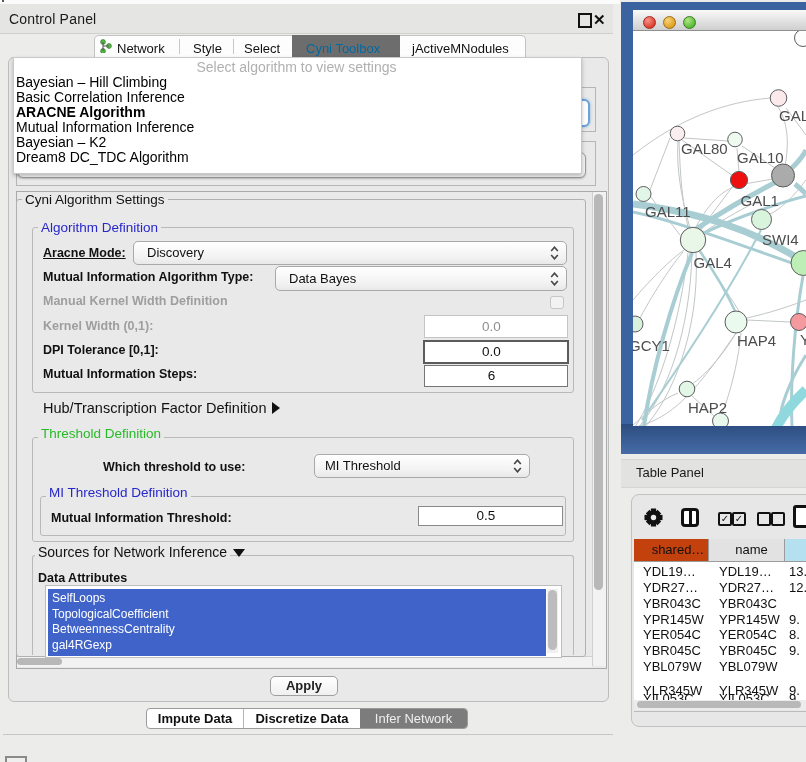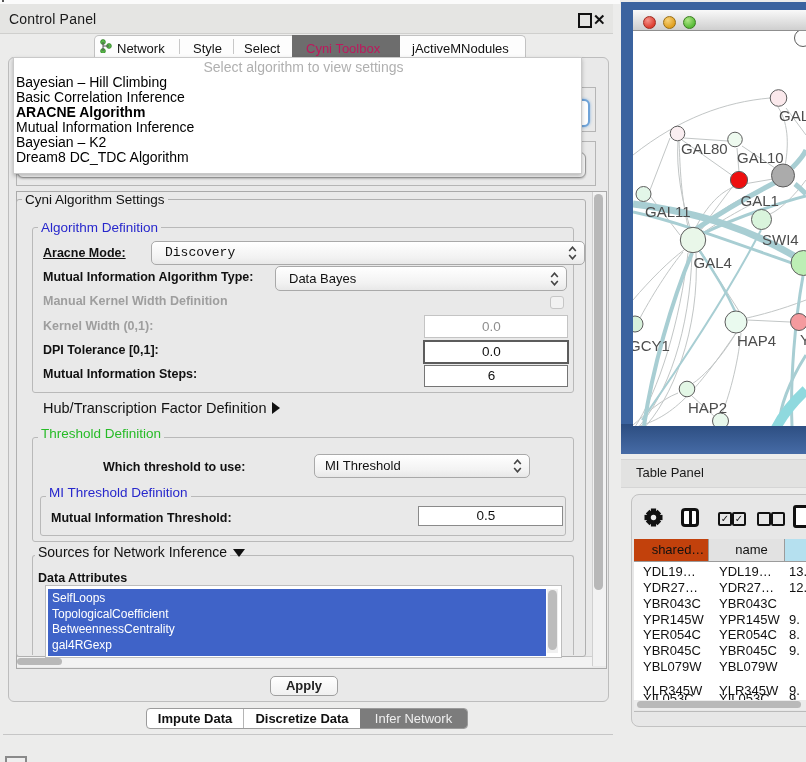--- a/index.html
+++ b/index.html
@@ -38,21 +38,21 @@
     <circle cx="4" cy="12" r="2.4" fill="#57b847" stroke="#2c7a24" stroke-width="0.7"></circle>
     <path d="M4 3 L4 12 M4 7 L10 7" stroke="#555" stroke-width="1" fill="none"></path>
   </svg>
 </div>
 <div class="abs" style="left:117px;top:41px;font-size:13px;color:#111;">Network</div>
 <div class="abs" style="left:179px;top:39px;width:1px;height:15px;background:#c8c8c8;"></div>
 <div class="abs" style="left:193px;top:41px;font-size:13px;color:#111;">Style</div>
 <div class="abs" style="left:233px;top:39px;width:1px;height:15px;background:#c8c8c8;"></div>
 <div class="abs" style="left:244px;top:41px;font-size:13px;color:#111;">Select</div>
 <div class="abs" style="left:292px;top:35px;width:108px;height:22px;background:#6d6d6d;"></div>
-<div class="abs" style="left:306px;top:41px;font-size:13px;color:#be185d;">Cyni Toolbox</div>
+<div class="abs" style="left:306px;top:41px;font-size:13px;color:#0369a1;">Cyni Toolbox</div>
 <div class="abs" style="left:412px;top:41px;font-size:13px;color:#111;">jActiveMNodules</div>
 
 <div class="abs" style="left:8px;top:57px;width:599px;height:643px;background:#e9e9e9;border:1px solid #bdbdbd;border-radius:6px;"></div>
 
 <div class="abs" style="left:16px;top:87px;width:578px;height:43px;border:1px solid #b5b5b5;background:#e9e9e9;"></div>
 <div class="abs" style="left:500px;top:99px;width:86px;height:24px;border:2px solid #6fa3d8;border-radius:6px;background:#fff;box-shadow:0 0 3px #7fb0e0;"></div>
 
 <div class="abs" style="left:16px;top:141px;width:578px;height:43px;border:1px solid #b5b5b5;background:#e9e9e9;"></div>
 <div class="abs" style="left:17px;top:152px;width:567px;height:24px;border:1px solid #9a9a9a;border-radius:6px;background:#f4f4f4;box-shadow:0 1px 2px rgba(0,0,0,0.2);"></div>
 
@@ -64,21 +64,21 @@
 <div class="abs" style="left:17px;top:656px;width:575px;height:10px;background:#f2f2f2;border-top:1px solid #d0d0d0;"></div>
 <div class="abs" style="left:17px;top:658px;width:45px;height:7px;background:#b8b8b8;border-radius:4px;"></div>
 
 <div class="grp" style="left:16px;top:199px;width:568px;height:456px;border-color:#b0b0b0;"></div>
 <div class="grplabel" style="left:22px;top:193px;color:#111;">Cyni Algorithm Settings</div>
 
 <div class="grp" style="left:32px;top:227px;width:540px;height:164px;"></div>
 <div class="grplabel" style="left:38px;top:221px;color:#2727cc;">Algorithm Definition</div>
 
 <div class="abs blab" style="left:43px;top:246px;text-decoration:underline;">Aracne Mode:</div>
-<div class="combo" style="left:151px;top:241px;width:432px;height:22px;line-height:22px;font-family:Liberation Mono, monospace;">
+<div class="combo" style="left:133px;top:241px;width:432px;height:22px;line-height:22px;">
   <span style="margin-left:13px;">Discovery</span><svg style="position:absolute;right:7px;top:50%;margin-top:-7px;" width="9" height="14">
       <path d="M1.2 5 L4.5 1.2 L7.8 5" fill="none" stroke="#444" stroke-width="1.6"></path>
       <path d="M1.2 9 L4.5 12.8 L7.8 9" fill="none" stroke="#444" stroke-width="1.6"></path>
     </svg>
 </div>
 <div class="abs blab" style="left:43px;top:270px;">Mutual Information Algorithm Type:</div>
 <div class="combo" style="left:275px;top:266px;width:290px;height:23px;line-height:23px;">
   <span style="margin-left:13px;">Data Bayes</span><svg style="position:absolute;right:7px;top:50%;margin-top:-7px;" width="9" height="14">
       <path d="M1.2 5 L4.5 1.2 L7.8 5" fill="none" stroke="#444" stroke-width="1.6"></path>
       <path d="M1.2 9 L4.5 12.8 L7.8 9" fill="none" stroke="#444" stroke-width="1.6"></path>
@@ -130,21 +130,21 @@
 <div class="abs" style="left:146px;top:708px;width:320px;height:19px;background:#fff;border:1px solid #9b9b9b;border-radius:4px;overflow:hidden;font-size:13px;font-weight:bold;">
   <div style="position:absolute;left:0;top:0;width:96px;height:19px;line-height:19px;text-align:center;color:#111;">Impute Data</div>
   <div style="position:absolute;left:96px;top:0;width:1px;height:19px;background:#b5b5b5;"></div>
   <div style="position:absolute;left:97px;top:0;width:116px;height:19px;line-height:19px;text-align:center;color:#111;">Discretize Data</div>
   <div style="position:absolute;left:213px;top:0;width:107px;height:19px;line-height:19px;text-align:center;background:#7c7c7c;color:#efefef;font-weight:normal;">Infer Network</div>
 </div>
 <div class="abs" style="left:3px;top:734px;width:610px;height:1px;background:#c6c6c6;"></div>
 <div class="abs" style="left:5px;top:756px;width:18px;height:6px;background:#efefef;border:2px solid #8a8a8a;"></div>
 
 <div class="abs" style="left:13px;top:57px;width:567px;height:115px;background:#fff;border:1px solid #c9c9c9;box-shadow:0 2px 4px rgba(0,0,0,0.25);"></div>
-<div class="abs" style="left:13px;top:59px;width:567px;text-align:center;font-size:14px;color:#b0b0b0;padding-left:7px;">Select algorithm to view settings</div>
+<div class="abs" style="left:13px;top:59px;width:567px;text-align:center;font-size:14px;color:#b0b0b0;">Select algorithm to view settings</div>
 <div class="abs" style="left:16px;top:75px;font-size:14px;color:#000;line-height:15.05px;">
 Bayesian – Hill Climbing<br>
 Basic Correlation Inference<br>
 <b>ARACNE Algorithm</b><br>
 Mutual Information Inference<br>
 Bayesian – K2<br>
 Dream8 DC_TDC Algorithm
 </div>
 
 <div class="abs" style="left:621px;top:2px;width:185px;height:452px;background:#3b639f;"></div>

